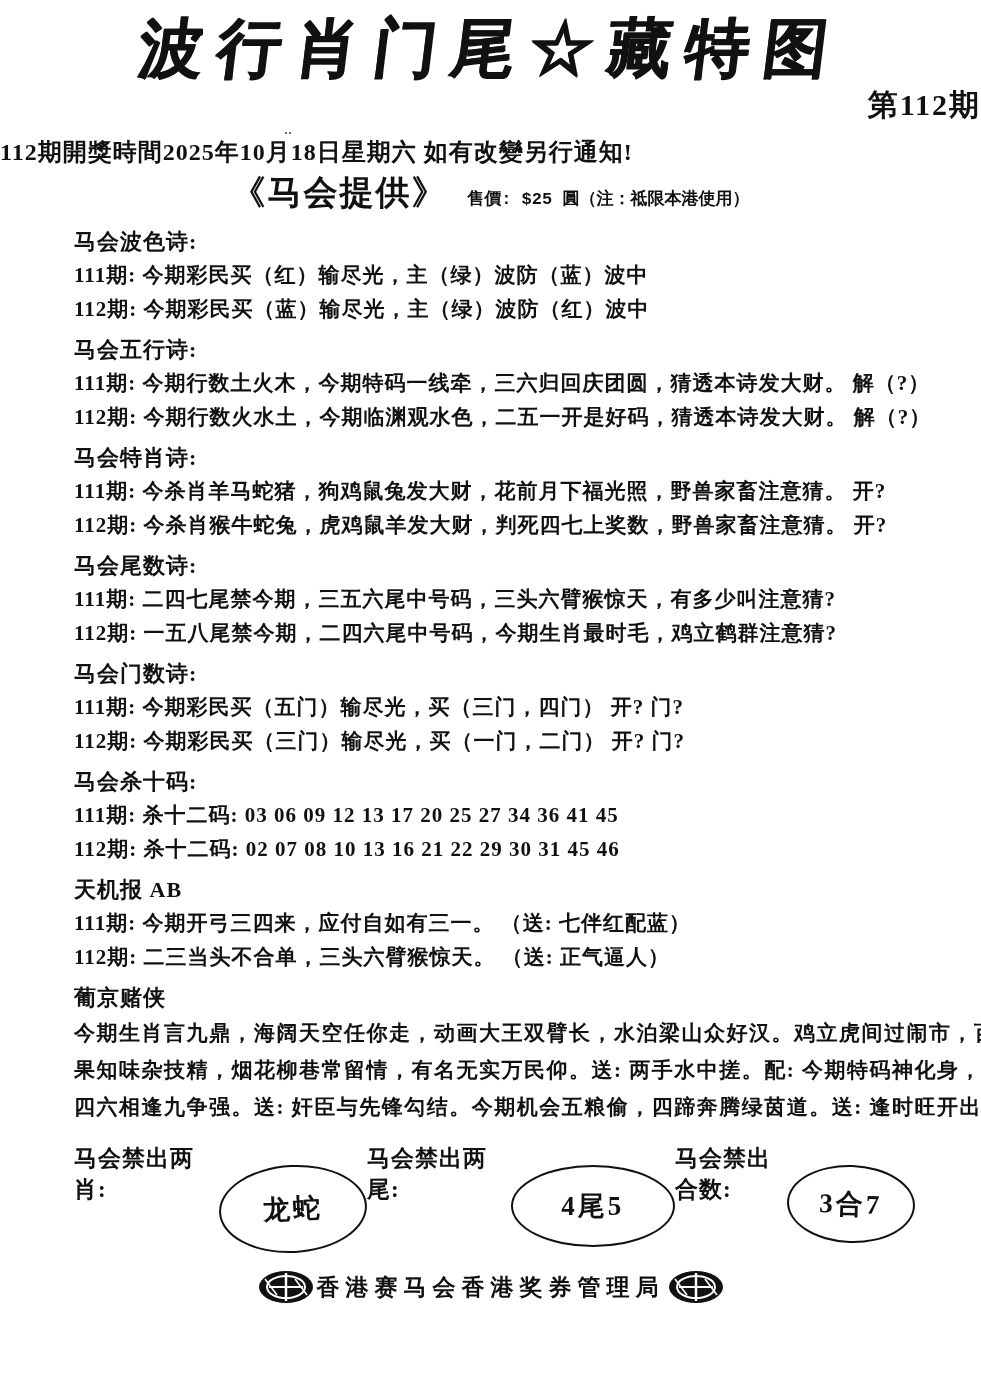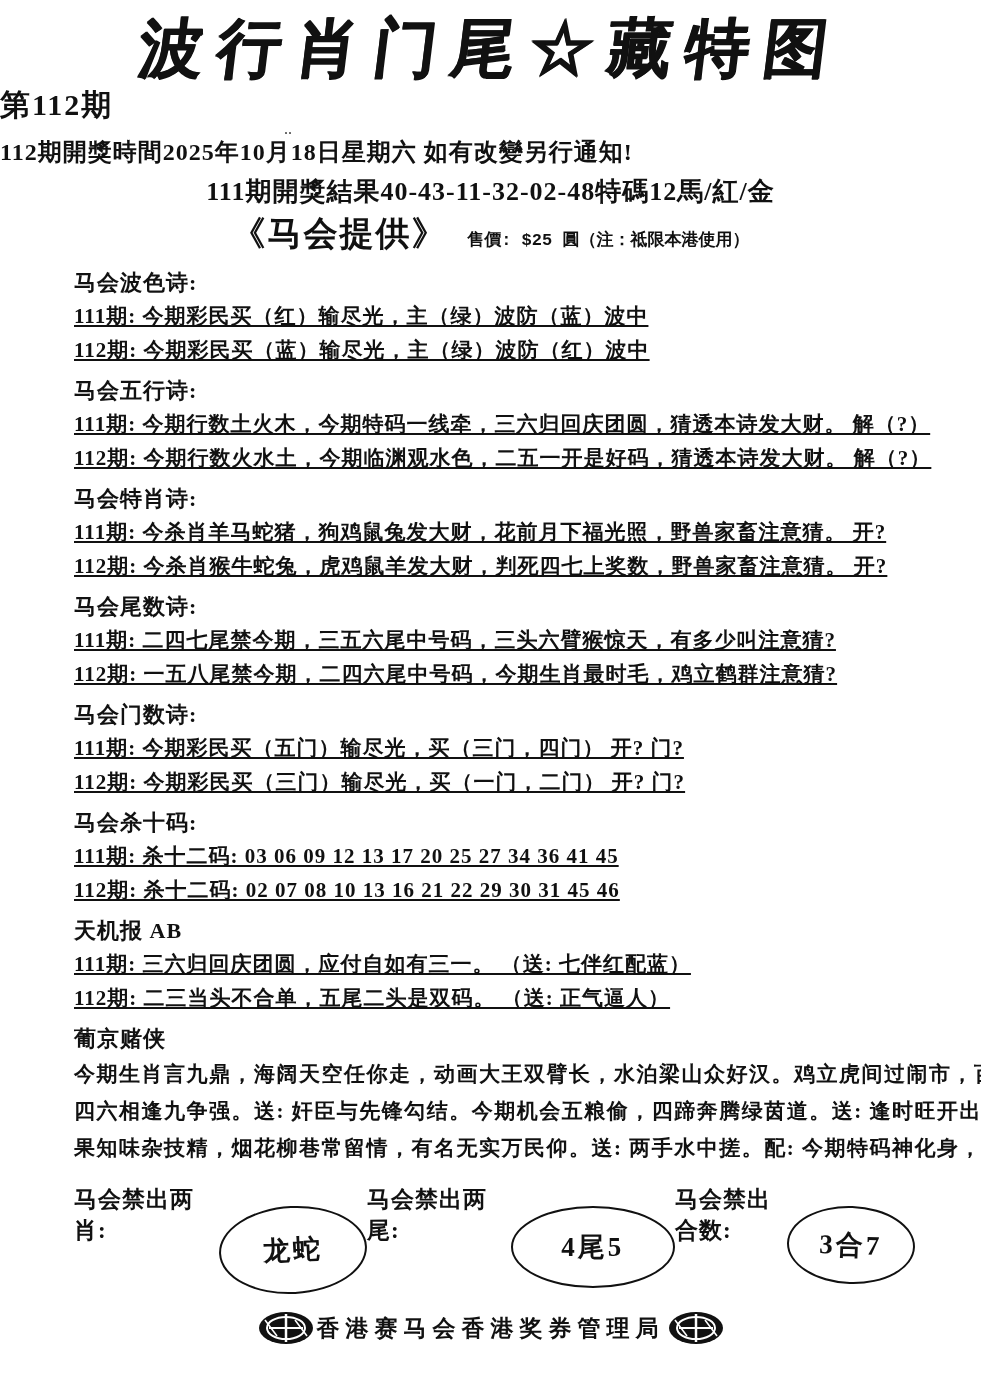--- a/index.html
+++ b/index.html
@@ -9,31 +9,31 @@
     font-weight:bold;position:relative;overflow:hidden;
     box-sizing:border-box;padding-top:14px;
   }
   
   .title{
     text-align:center;font-size:64px;line-height:1.08;font-weight:900;
     letter-spacing:14px;transform:skewX(-7deg);
     text-shadow:1px 0 #111,0 1px #111;
     white-space:nowrap;
   }
-  .issue{text-align:left;font-size:30px;margin-top:2px;letter-spacing:2px;}
+  .issue{text-align:right;font-size:30px;margin-top:2px;letter-spacing:2px;}
   .artifact-dots{position:absolute;left:284px;top:126px;font-size:12px;color:#444;}
   .time{text-align:left;font-size:24px;margin-top:10px;letter-spacing:1px;}
   .result{text-align:center;font-size:26px;margin-top:6px;letter-spacing:1px;}
   .provider{text-align:center;margin-top:2px;white-space:nowrap;font-family:Liberation Mono, monospace;}
   .provider-name{font-size:34px;letter-spacing:2px;}
   .provider-note{font-size:17px;margin-left:10px;}
   
   .content{margin-left:74px;margin-right:36px;}
   .sec-heading{font-size:22px;margin-top:12px;line-height:28px;letter-spacing:1px;}
-  .sec-line{font-size:21px;margin-top:5px;line-height:29px;letter-spacing:1px;white-space:nowrap;text-decoration:underline;}
+  .sec-line{font-size:21px;margin-top:5px;line-height:29px;letter-spacing:1px;white-space:nowrap;}
   .para-line{font-size:21px;margin-top:5px;line-height:32px;letter-spacing:1.5px;white-space:nowrap;}
   
   .bans{display:flex;margin-left:74px;margin-top:20px;}
   .ban-col{display:flex;flex-direction:row;}
   .ban-col1{width:293px;}
   .ban-col2{width:308px;}
   .ban-col3{width:240px;gap:23px;}
   .ban-label{font-size:23px;letter-spacing:1px;}
   .oval{
     border:2px solid #111;border-radius:50%;
@@ -52,21 +52,20 @@
 </style>
 </head>
 <body>
 
 <div class="page">
 
   <div class="title">波行肖门尾☆藏特图</div>
   <div class="artifact-dots">··</div>
   <div class="issue">第112期</div>
   <div class="time">112期開獎時間2025年10月18日星期六 如有改變另行通知!</div>
-  <div class="result">111期開獎結果40-43-11-32-02-48特碼12馬/紅/金</div>
   <div class="provider">
     <span class="provider-name">《马会提供》</span>
     <span class="provider-note">售價: $25 圓（注：祗限本港使用）</span>
   </div>
 
   <div class="content">
 
     <div>
       <div class="sec-heading">马会波色诗:</div>
       <div class="sec-line">111期: 今期彩民买（红）输尽光，主（绿）波防（蓝）波中</div>
@@ -98,29 +97,29 @@
     </div>
 
     <div>
       <div class="sec-heading">马会杀十码:</div>
       <div class="sec-line">111期: 杀十二码: 03 06 09 12 13 17 20 25 27 34 36 41 45</div>
       <div class="sec-line">112期: 杀十二码: 02 07 08 10 13 16 21 22 29 30 31 45 46</div>
     </div>
 
     <div>
       <div class="sec-heading">天机报 AB</div>
-      <div class="sec-line">111期: 三六归回庆团圆，应付自如有三一。 （送: 七伴红配蓝）</div>
-      <div class="sec-line">112期: 二三当头不合单，五尾二头是双码。 （送: 正气逼人）</div>
+      <div class="sec-line">111期: 今期开弓三四来，应付自如有三一。 （送: 七伴红配蓝）</div>
+      <div class="sec-line">112期: 二三当头不合单，三头六臂猴惊天。 （送: 正气逼人）</div>
     </div>
 
     <div>
       <div class="sec-heading">葡京赌侠</div>
       <div class="para-line">今期生肖言九鼎，海阔天空任你走，动画大王双臂长，水泊梁山众好汉。鸡立虎间过闹市，百</div>
+      <div class="para-line">果知味杂技精，烟花柳巷常留情，有名无实万民仰。送: 两手水中搓。配: 今期特码神化身，</div>
       <div class="para-line">四六相逢九争强。送: 奸臣与先锋勾结。今期机会五粮偷，四蹄奔腾绿茵道。送: 逢时旺开出</div>
-      <div class="para-line">果知味杂技精，烟花柳巷常留情，有名无实万民仰。送: 两手水中搓。配: 今期特码神化身，</div>
     </div>
 
   </div>
 
   <div class="bans">
     <div class="ban-col ban-col1">
       <div class="ban-label">马会禁出两肖:</div>
       <div class="oval oval1">
         <span>龙蛇</span>
       </div>

